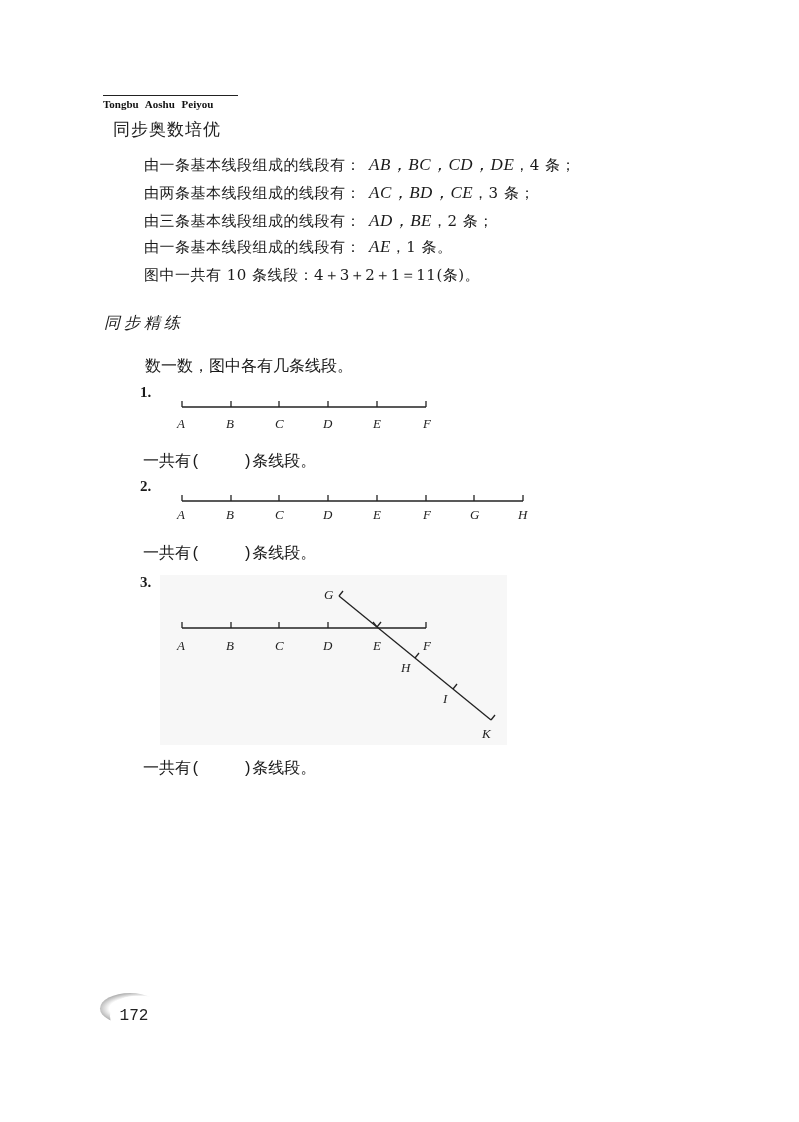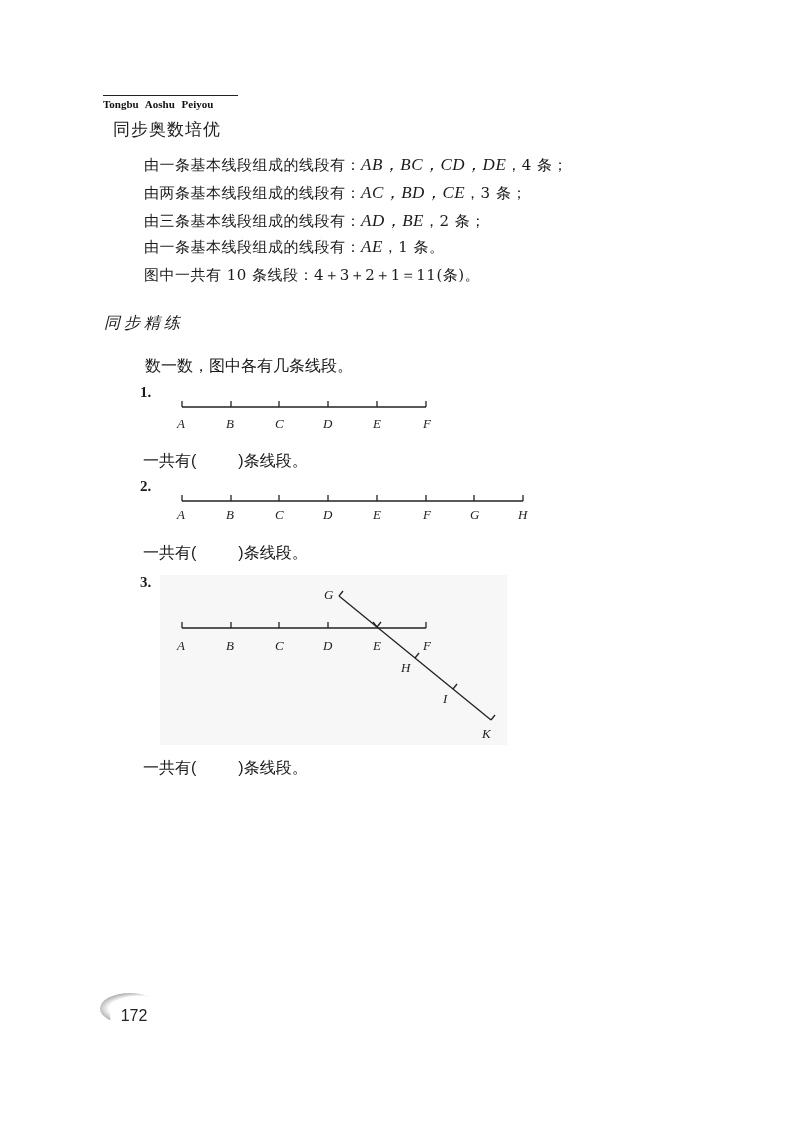--- a/index.html
+++ b/index.html
@@ -5,35 +5,35 @@
     html, body { margin: 0; padding: 0; background: #ffffff; }
     body { width: 799px; height: 1122px; position: relative; overflow: hidden;
            font-family: "DejaVu Serif", "Liberation Serif", serif; color: #1a1a1a; }
     .abs { position: absolute; }
     .hdr-cn { left: 113px; top: 74px; font-size: 17px; letter-spacing: 1px; white-space: nowrap;
               font-family: "DejaVu Sans", sans-serif; font-weight: 300; color: #222; margin-top: 44px; }
     .hdr-rule { left: 103px; top: 95px; width: 135px; height: 0; border-top: 1.2px solid #222; }
     .hdr-en { left: 103px; top: 98px; font-size: 11px; font-weight: bold; white-space: nowrap;
               font-family: "Liberation Serif", serif; word-spacing: 4px; color: #111; }
     .body-line { left: 144px; font-size: 15px; white-space: nowrap; letter-spacing: 0.5px; }
-    .body-line .m { font-style: italic; font-family: "Liberation Serif", serif; font-size: 17px; }
+    .body-line .m { font-style: italic; font-family: "Liberation Serif", serif; font-size: 17px; margin-left: 8px; }
     .sec-title { left: 104px; top: 313px; font-size: 16px; font-weight: normal; white-space: nowrap;
                  font-family: "DejaVu Sans", sans-serif; letter-spacing: 4px; font-style: italic; }
     .prompt { left: 145px; top: 356px; font-size: 16px; white-space: nowrap;
               font-family: Liberation Serif, serif; }
     .qnum { font-size: 15px; font-weight: bold; font-family: "Liberation Serif", serif; }
-    .answer { left: 143px; font-size: 16px; white-space: nowrap; font-family: Liberation Sans, sans-serif; }
+    .answer { left: 143px; font-size: 16px; white-space: nowrap; font-family: Liberation Mono, monospace; }
     .answer .gap { display: inline-block; width: 42px; }
     .fig-box { left: 160px; top: 575px; width: 347px; height: 170px; background: #f7f7f7; }
     svg text { font-family: "Liberation Serif", serif; font-style: italic; font-size: 13px; fill: #222; }
     .page-badge { left: 100px; top: 993px; width: 60px; height: 31px; border-radius: 50%;
                   background: radial-gradient(ellipse at 70% 50%, #ffffff 55%, #9a9a9a 80%, #6e6e6e 100%); }
     .page-inner { left: 110px; top: 996px; width: 48px; height: 40px; border-radius: 50%; background: #fff;
                   display: flex; align-items: center; justify-content: center;
-                  font-family: Liberation Sans, sans-serif; font-size: 16px; color: #222; }
+                  font-family: Liberation Mono, monospace; font-size: 16px; color: #222; }
   </style>
 </head>
 <body>
 
 <div class="abs hdr-cn">同步奥数培优</div>
 <div class="abs hdr-rule"></div>
 <div class="abs hdr-en">Tongbu  Aoshu  Peiyou</div>
 
 <div class="abs body-line" style="top:153px">
   <span>由一条基本线段组成的线段有：</span><span class="m">AB，BC，CD，DE</span><span>，4 条；</span>

